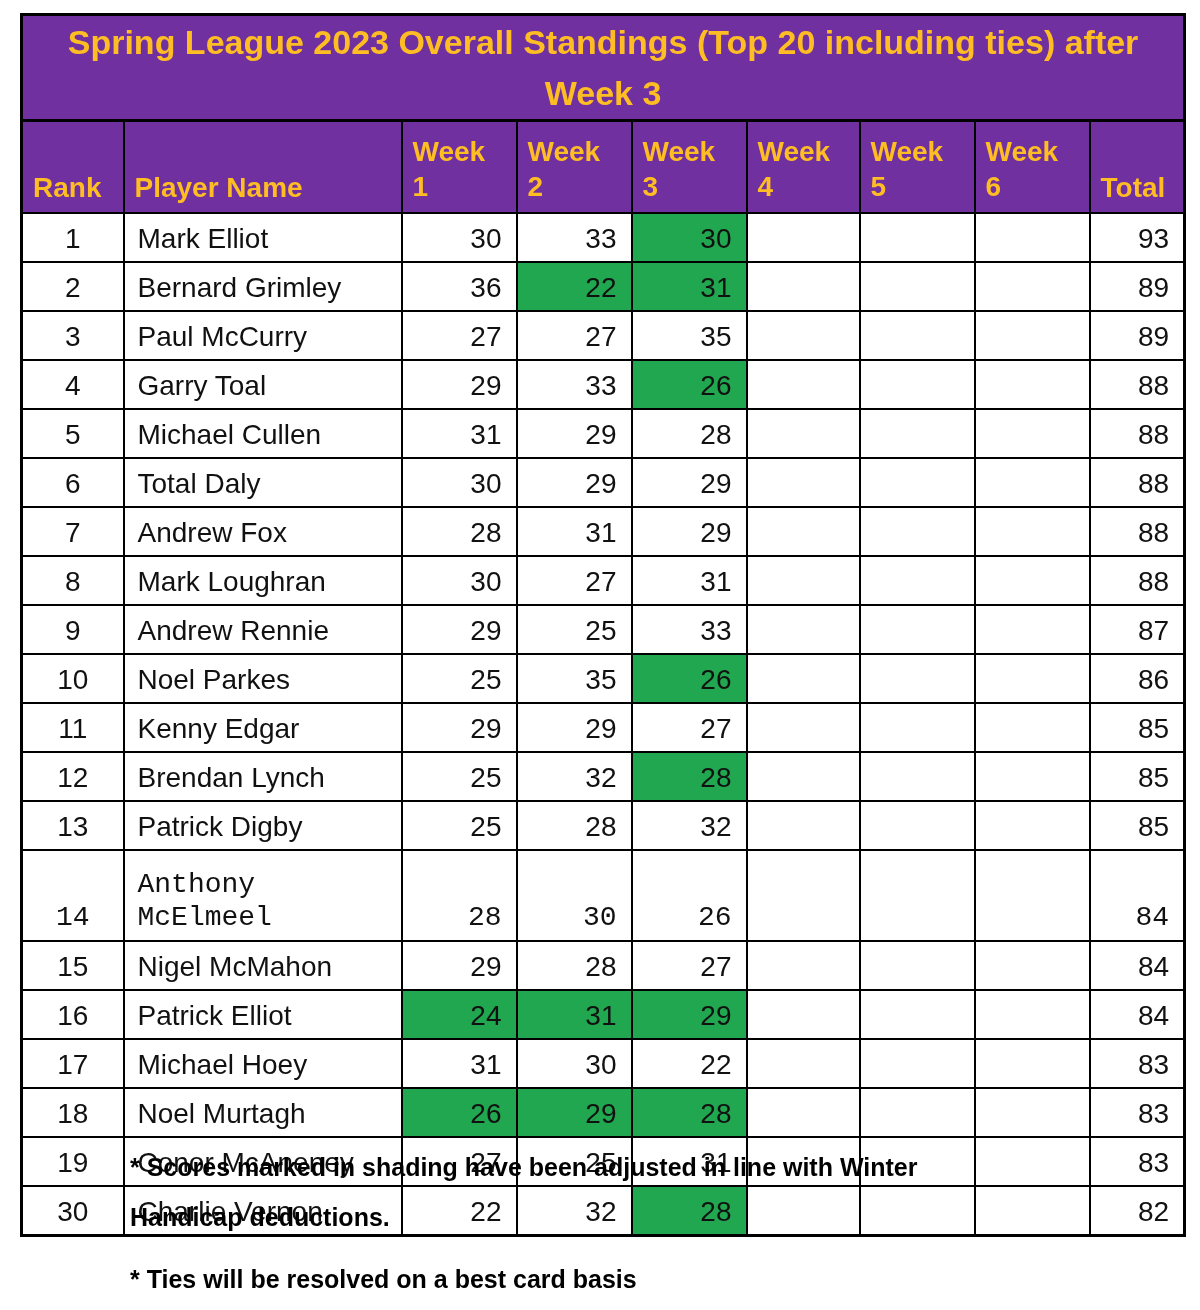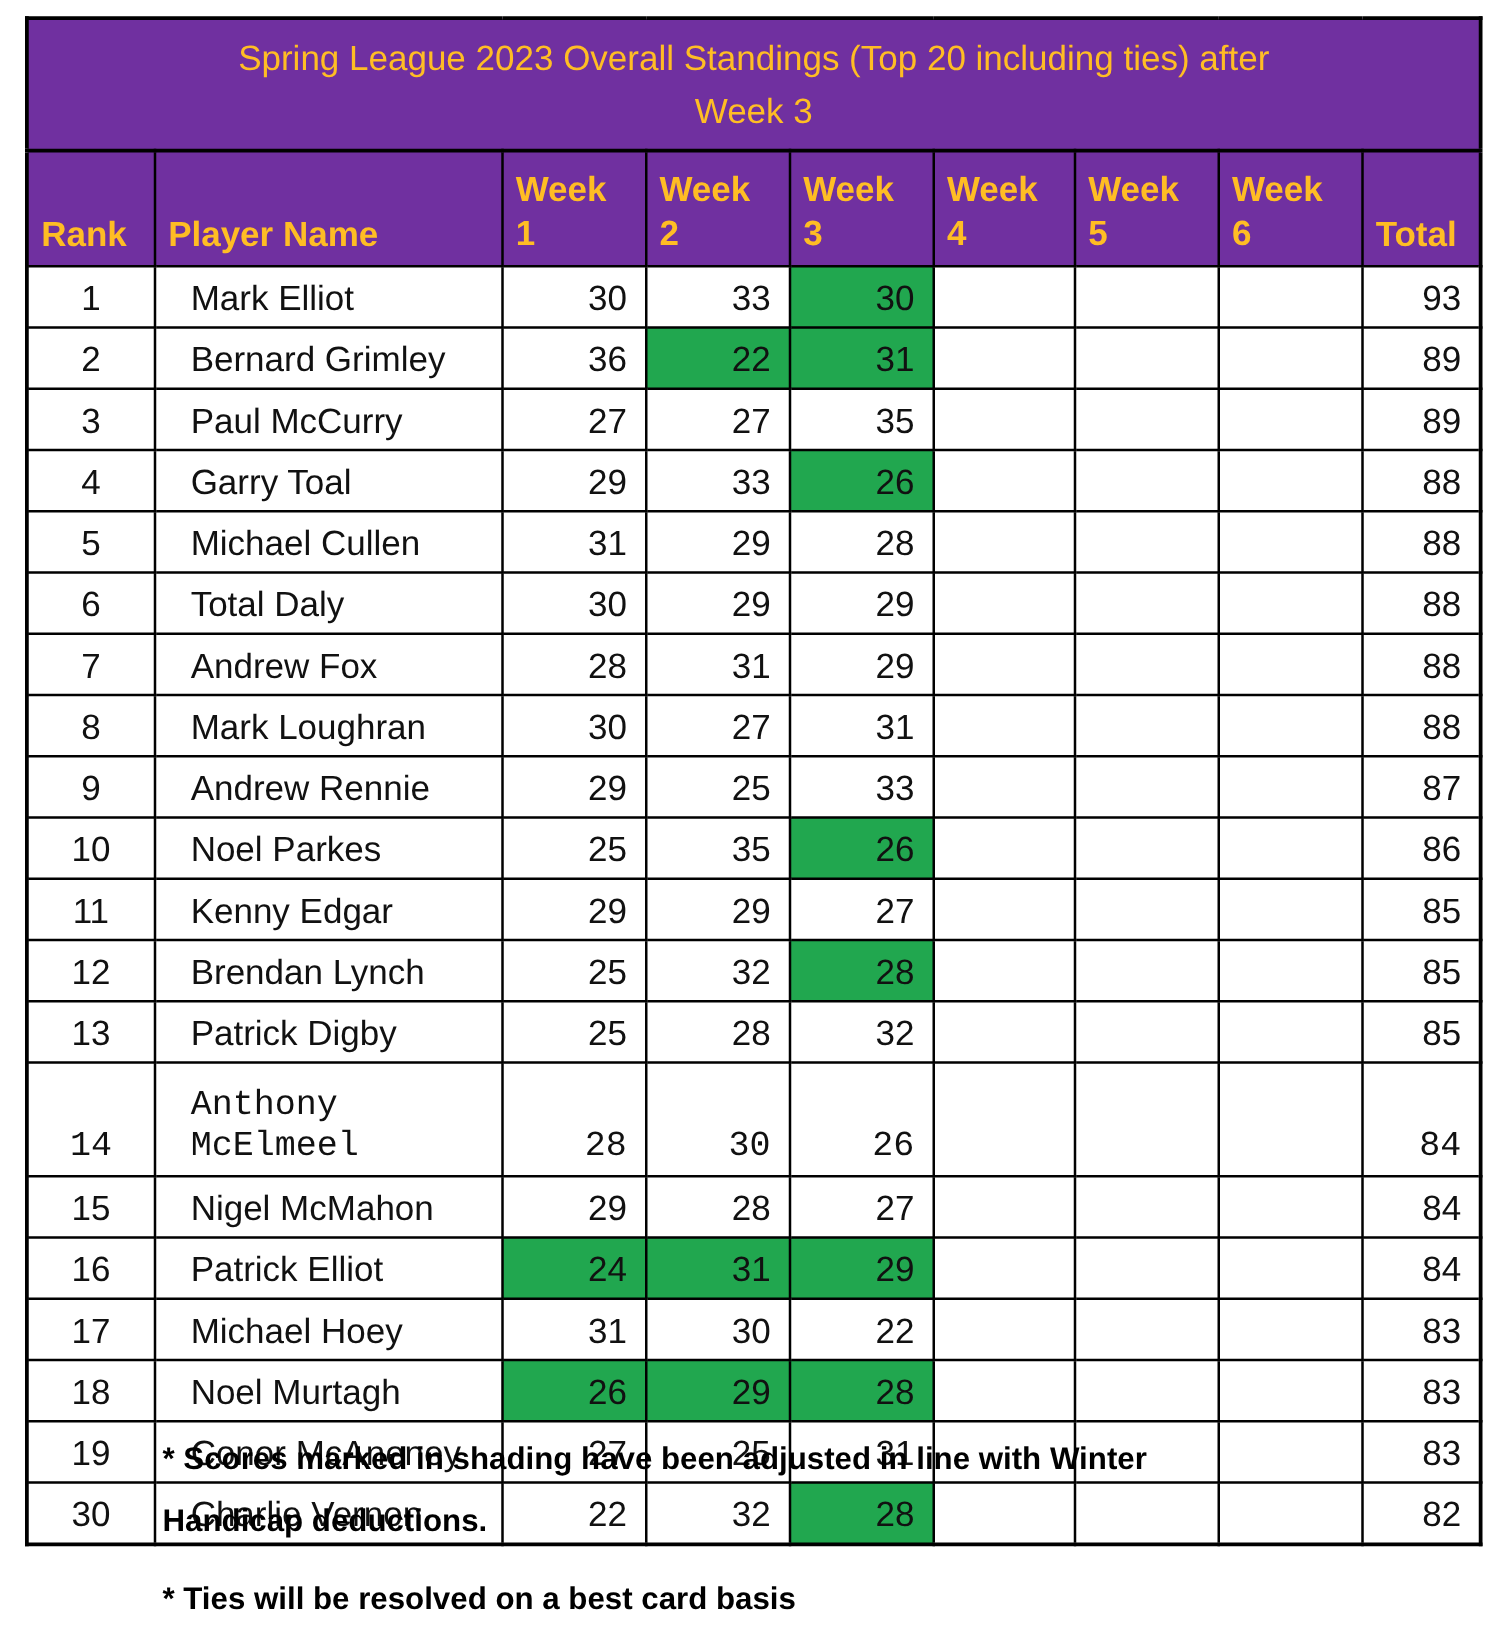--- a/index.html
+++ b/index.html
@@ -10,42 +10,42 @@
     position:absolute;left:20px;top:13px;width:1163px;
     border-collapse:collapse;table-layout:fixed;
     border:3px solid #000;
   }
   table.standings th, table.standings td{border:2px solid #000;}
 
   
   .title-cell{
     height:103px;background:#7030A0;color:#FFBD24;
     text-align:center;vertical-align:middle;
-    font-size:28px;font-weight:400;line-height:1.5;
+    font-size:34px;font-weight:700;line-height:1.5;
     border-bottom:3px solid #000 !important;
     padding:0 10px;
   }
   .title-line{display:block;}
 
   
   .header-row th{
     height:82px;background:#7030A0;color:#FFBD24;
     font-size:28px;font-weight:600;text-align:left;vertical-align:bottom;
     padding:0 6px 8px 10px;
     border-bottom:3px solid #000;
   }
   .wk-line{display:block;line-height:1.25;}
 
   
   tbody td{
     height:42px;font-size:28px;color:#111;background:#ffffff;
     vertical-align:bottom;line-height:1.2;padding:0 0 5px 0;
   }
   td.td-rank{text-align:center;}
-  td.td-name{text-align:left;padding-left:28px;}
+  td.td-name{text-align:left;padding-left:13px;}
   td.td-num{text-align:right;padding-right:14px;}
   tr.tall td{height:84px;font-family:Liberation Mono, monospace;}
   td.shaded{background:#21A74F;}
   .wrap-narrow{display:inline-block;max-width:175px;text-align:left;}
 
   
   .footnotes{position:absolute;left:130px;top:1142px;width:960px;color:#000;}
   .footnotes p{margin:0;font-size:25px;font-weight:700;line-height:50px;}
   .footnotes p + p{margin-top:12px;}
   .fn-line{display:block;}

